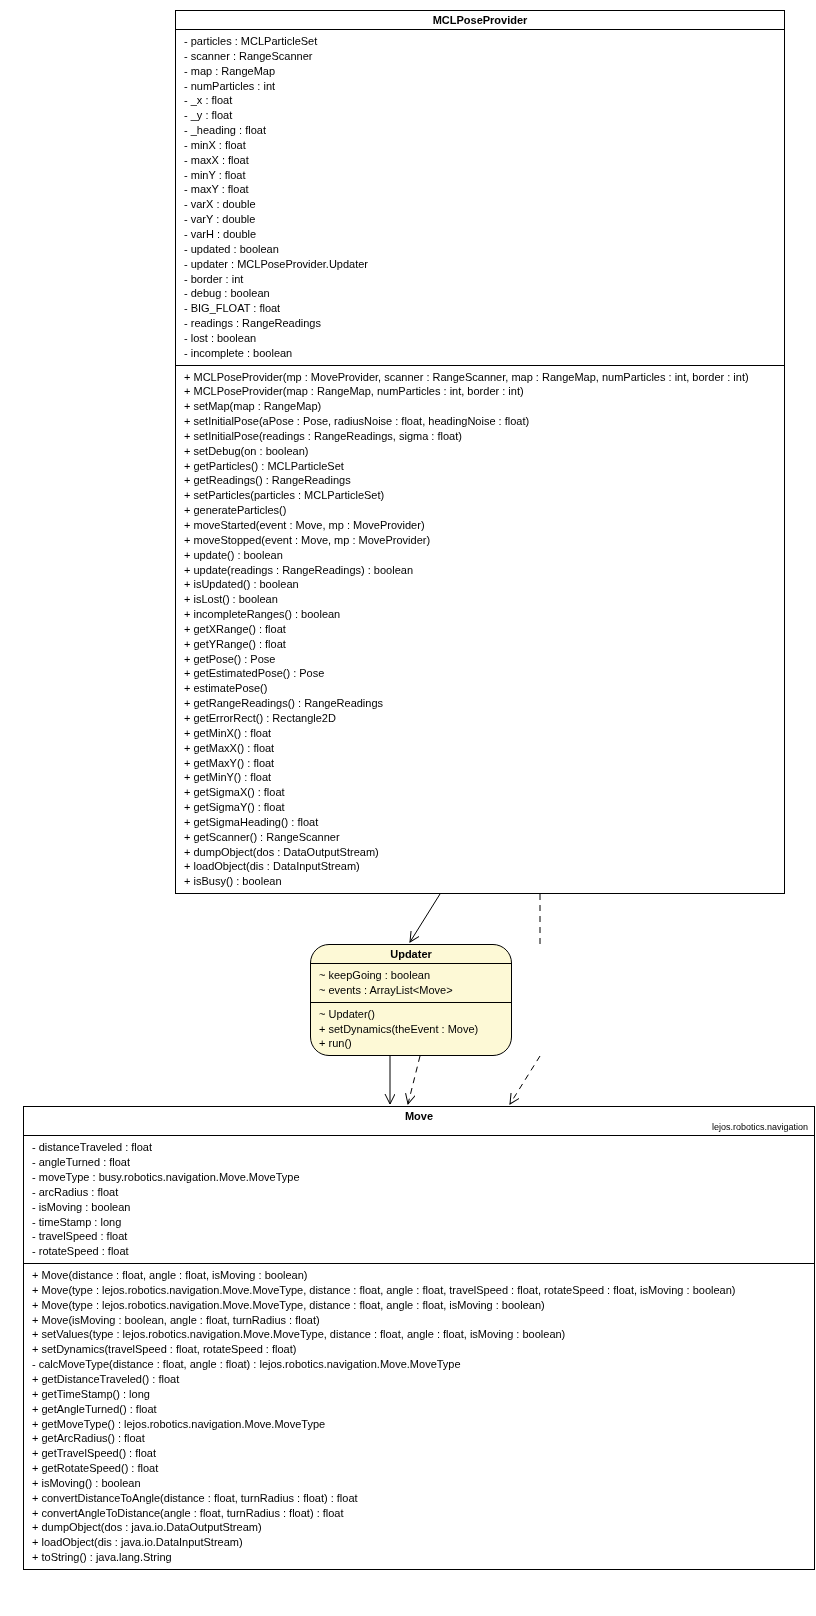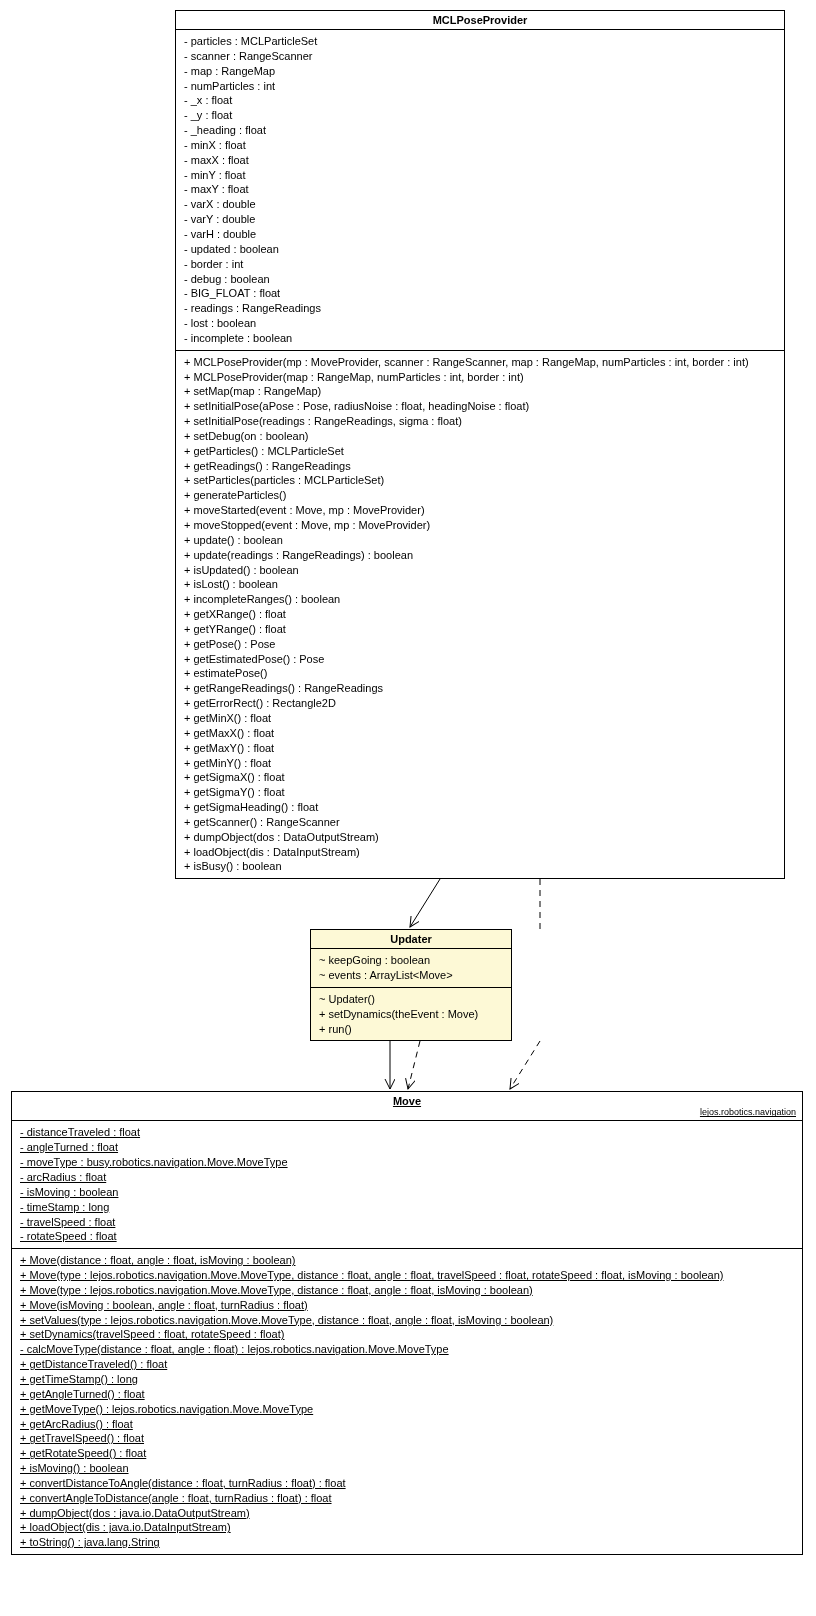--- a/index.html
+++ b/index.html
@@ -36,22 +36,22 @@
   }
   .uml-section:last-child {
     border-bottom: none;
   }
   .uml-row {
     white-space: nowrap;
     line-height: 1.35;
   }
   svg { display: block; }
   .c1 { width: 608px; margin-left: 165px; }
-  .c2 { width: 200px; margin-left: 300px; }
-  .c3 { width: 790px; margin-left: 1px; text-decoration: underline; }
+  .c2 { width: 200px; margin-left: 300px; border-radius: 19px; }
+  .c3 { width: 790px; margin-left: 13px; }
 </style>
 </head>
 <body>
 
 <div class="uml-class c1">
   <div class="uml-title">MCLPoseProvider</div>
   <div class="uml-section" id="mcl-attrs">
       <div class="uml-row">- particles : MCLParticleSet</div>
       <div class="uml-row">- scanner : RangeScanner</div>
       <div class="uml-row">- map : RangeMap</div>
@@ -60,20 +60,21 @@
       <div class="uml-row">- _y : float</div>
       <div class="uml-row">- _heading : float</div>
       <div class="uml-row">- minX : float</div>
       <div class="uml-row">- maxX : float</div>
       <div class="uml-row">- minY : float</div>
       <div class="uml-row">- maxY : float</div>
       <div class="uml-row">- varX : double</div>
       <div class="uml-row">- varY : double</div>
       <div class="uml-row">- varH : double</div>
       <div class="uml-row">- updated : boolean</div>
+      <div class="uml-row">- updater : MCLPoseProvider.Updater</div>
       <div class="uml-row">- border : int</div>
       <div class="uml-row">- debug : boolean</div>
       <div class="uml-row">- BIG_FLOAT : float</div>
       <div class="uml-row">- readings : RangeReadings</div>
       <div class="uml-row">- lost : boolean</div>
       <div class="uml-row">- incomplete : boolean</div>
     </div>
   <div class="uml-section" id="mcl-ops">
       <div class="uml-row">+ MCLPoseProvider(mp : MoveProvider, scanner : RangeScanner, map : RangeMap, numParticles : int, border : int)</div>
       <div class="uml-row">+ MCLPoseProvider(map : RangeMap, numParticles : int, border : int)</div>

